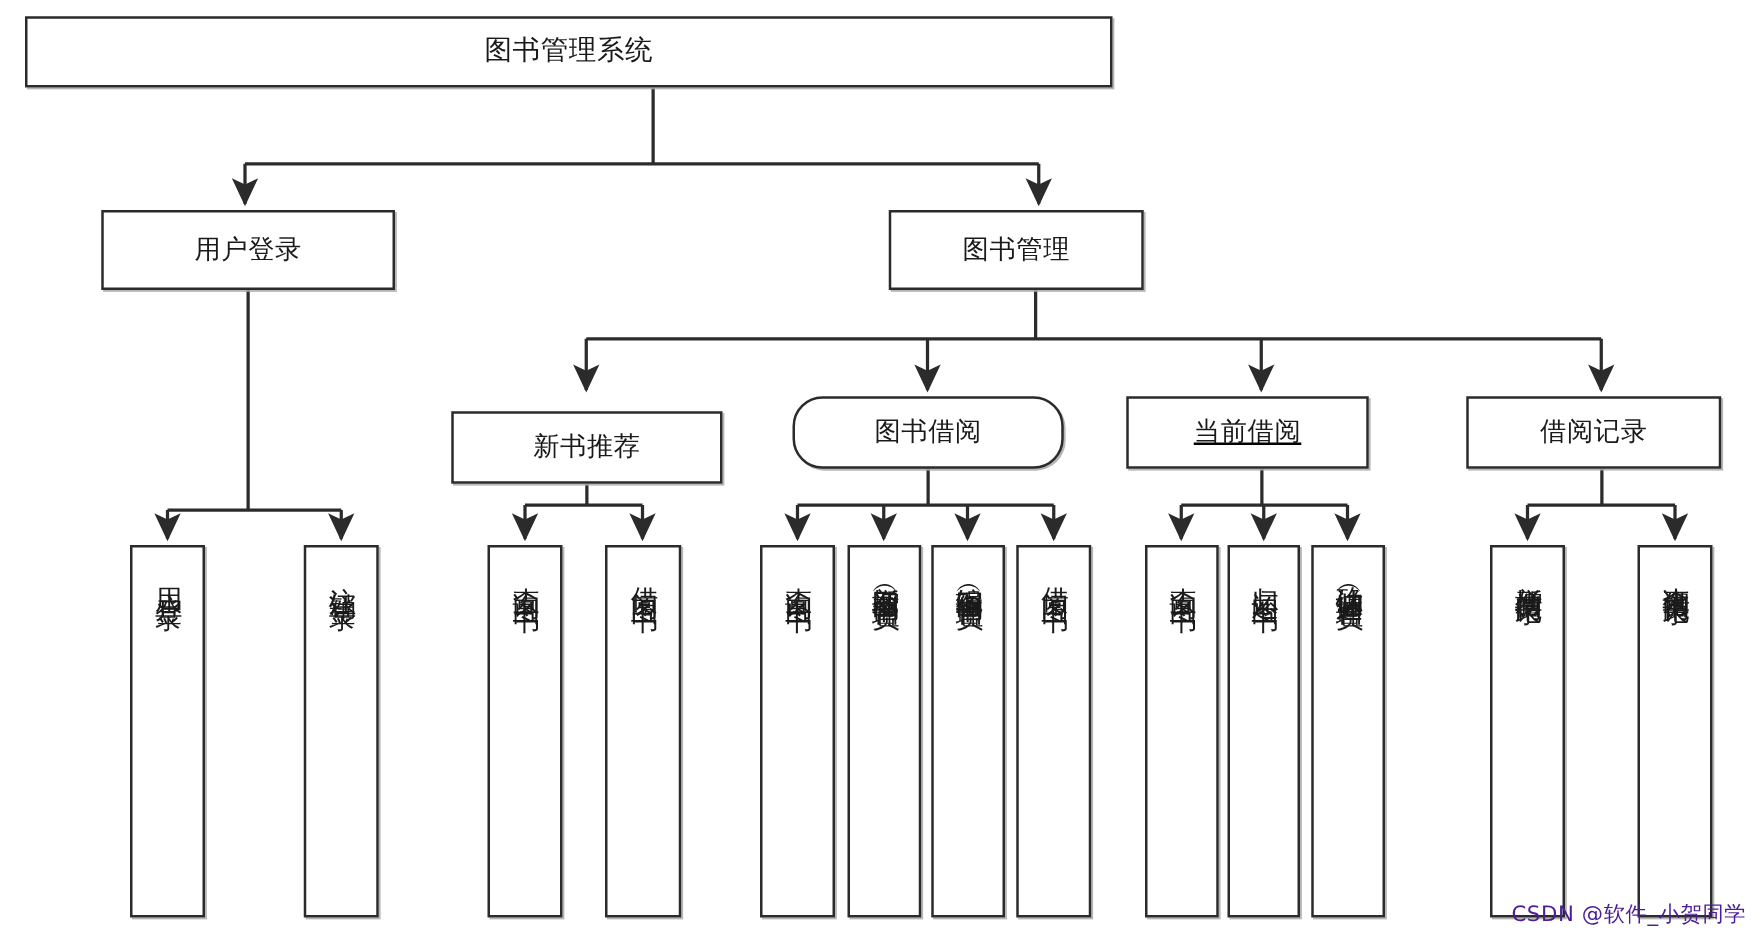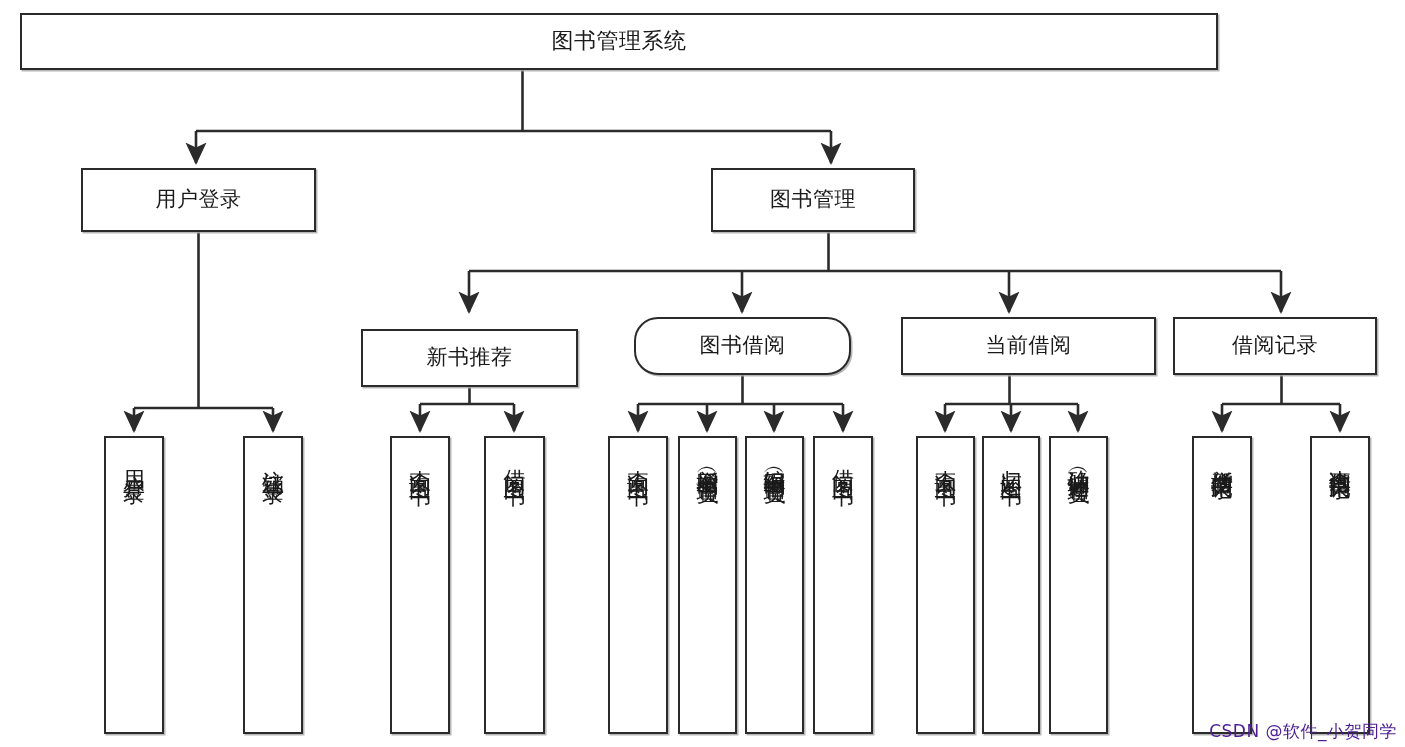--- a/index.html
+++ b/index.html
@@ -117,38 +117,38 @@
       <path d="M 1011 404 L 1011 431" marker-end="url(#arrow)"></path>
       <path d="M 1078 404 L 1078 431" marker-end="url(#arrow)"></path>
 
       <path d="M 1281.5 375 L 1281.5 404"></path>
       <path d="M 1222 404 L 1340 404"></path>
       <path d="M 1222 404 L 1222 431" marker-end="url(#arrow)"></path>
       <path d="M 1340 404 L 1340 431" marker-end="url(#arrow)"></path>
     </g>
   </svg>
 
-  <div class="node root" id="node-root" style="left: 20px; top: 13px; width: 1198px; height: 57px;">
+  <div class="node root" id="node-root" style="left: 20px; top: 13px; width: 870px; height: 57px;">
     <span class="lbl">图书管理系统</span>
   </div>
 
   <div class="node" id="node-l1-0" style="left: 81px; top: 168px; width: 235px; height: 64px;">
     <span class="lbl">用户登录</span>
   </div>
   <div class="node" id="node-l1-1" style="left: 711px; top: 168px; width: 204px; height: 64px;">
     <span class="lbl">图书管理</span>
   </div>
 
   <div class="node" id="node-l2-0" style="left: 361px; top: 329px; width: 217px; height: 58px;">
     <span class="lbl">新书推荐</span>
   </div>
   <div class="node" id="node-l2-1" style="left: 634px; top: 317px; width: 217px; height: 58px; border-radius: 24px;">
     <span class="lbl">图书借阅</span>
   </div>
-  <div class="node" id="node-l2-2" style="left: 901px; top: 317px; width: 255px; height: 58px;">
+  <div class="node" id="node-l2-2" style="left: 901px; top: 317px; width: 194px; height: 58px; text-decoration: underline;">
     <span class="lbl">当前借阅</span>
   </div>
   <div class="node" id="node-l2-3" style="left: 1173px; top: 317px; width: 204px; height: 58px;">
     <span class="lbl">借阅记录</span>
   </div>
 
   <div class="node vertical" id="node-leaf-0" style="left: 104px; top: 436px; width: 60px; height: 298px;">
     <span class="lbl">用户登录</span>
   </div>
   <div class="node vertical" id="node-leaf-1" style="left: 243px; top: 436px; width: 60px; height: 298px;">

